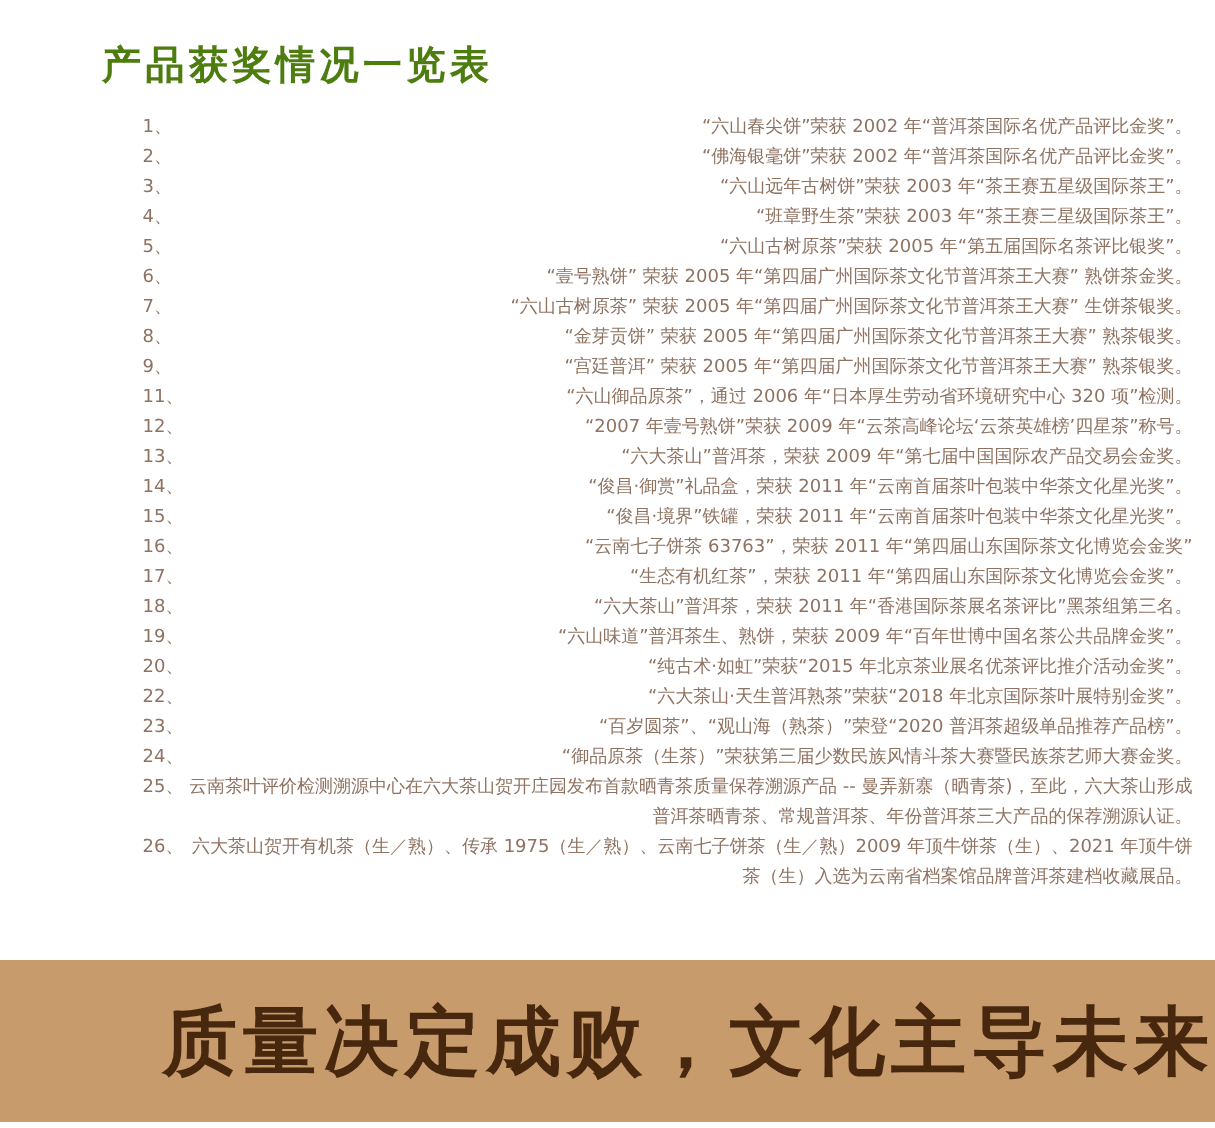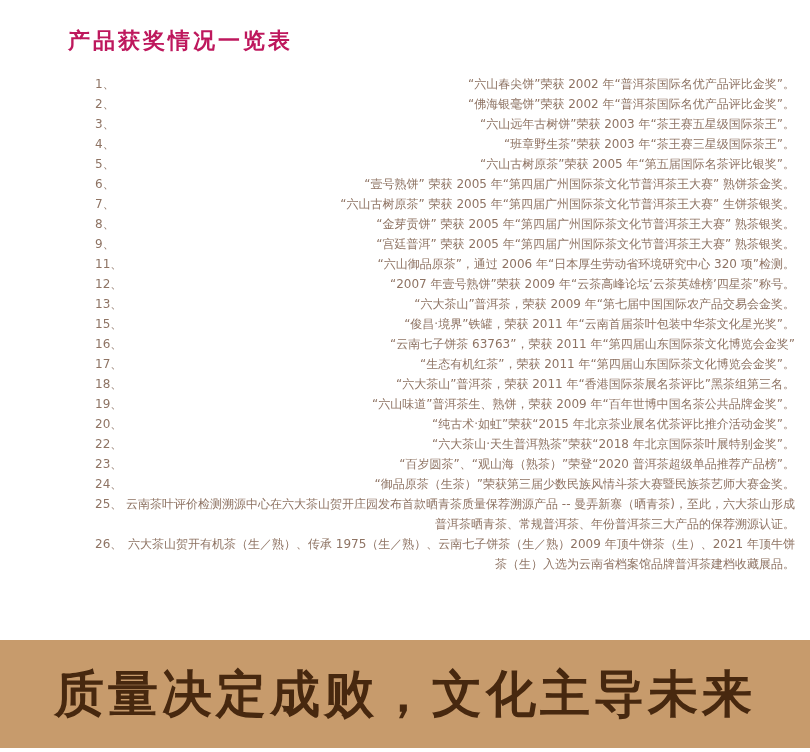--- a/index.html
+++ b/index.html
@@ -7,24 +7,24 @@
     width:810px;height:752px;
     background:#ffffff;
     font-family:"DejaVu Sans","Liberation Sans",sans-serif;
     position:relative;
     overflow:hidden;
   }
   .page-title{
     position:absolute;
     left:68px;top:26px;
     margin:0;
-    font-size:22px;
+    font-size:26px;
     font-weight:bold;
     letter-spacing:3px;
-    color:#be185d;
+    color:#4d7c0f;
   }
   .awards-list{
     position:absolute;
     left:95px;top:74px;
     width:700px;
     font-size:12px;
     color:#8e7363;
   }
   .item{
     display:flex;
@@ -42,21 +42,21 @@
     flex:1 1 auto;
     text-align:right;
   }
   .banner{
     position:absolute;
     left:0;top:640px;
     width:810px;height:108px;
     background:#c79b6c;
     display:flex;
     align-items:center;
-    justify-content:center;
+    justify-content:flex-end;
   }
   .banner-slogan{
     font-size:50px;
     font-weight:bold;
     letter-spacing:4px;
     color:#47280f;
     white-space:nowrap;
   }
 </style>
 </head>
@@ -107,20 +107,24 @@
     </div>
     <div class="item">
       <span class="num">12、</span>
       <span class="text">“2007 年壹号熟饼”荣获 2009 年“云茶高峰论坛‘云茶英雄榜’四星茶”称号。</span>
     </div>
     <div class="item">
       <span class="num">13、</span>
       <span class="text">“六大茶山”普洱茶，荣获 2009 年“第七届中国国际农产品交易会金奖。</span>
     </div>
     <div class="item">
+      <span class="num">14、</span>
+      <span class="text">“俊昌·御赏”礼品盒，荣获 2011 年“云南首届茶叶包装中华茶文化星光奖”。</span>
+    </div>
+    <div class="item">
       <span class="num">15、</span>
       <span class="text">“俊昌·境界”铁罐，荣获 2011 年“云南首届茶叶包装中华茶文化星光奖”。</span>
     </div>
     <div class="item">
       <span class="num">16、</span>
       <span class="text">“云南七子饼茶 63763”，荣获 2011 年“第四届山东国际茶文化博览会金奖”</span>
     </div>
     <div class="item">
       <span class="num">17、</span>
       <span class="text">“生态有机红茶”，荣获 2011 年“第四届山东国际茶文化博览会金奖”。</span>

